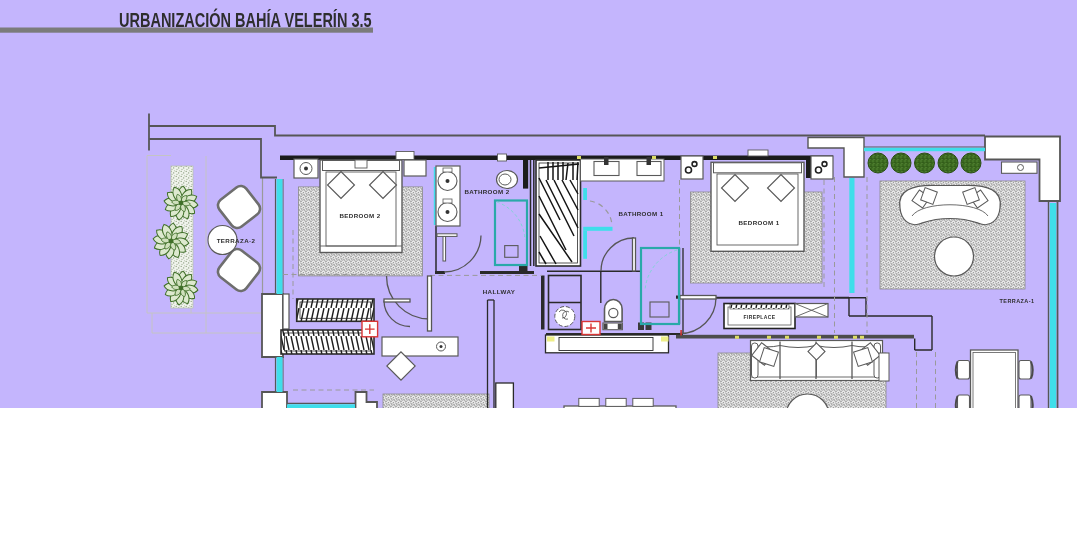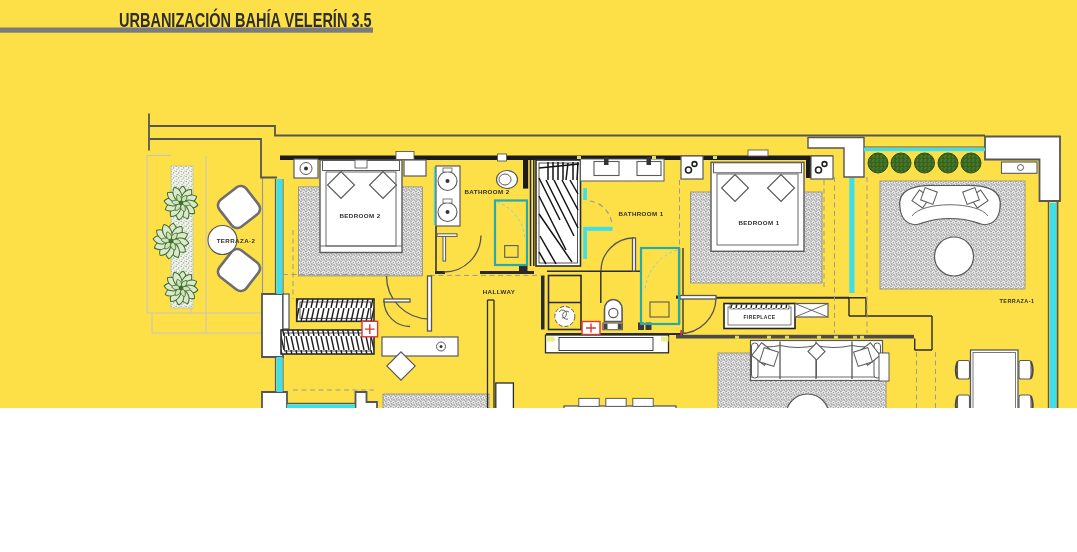--- a/index.html
+++ b/index.html
@@ -1,16 +1,16 @@
 <!DOCTYPE html>
 <html><head>
 <meta charset="utf-8">
 <style>
   html,body{margin:0;padding:0;background:#ffffff;}
-  #page{position:relative;width:1077px;height:408px;background:#fde047;overflow:hidden;
+  #page{position:relative;width:1077px;height:408px;background:#c4b5fd;overflow:hidden;
         font-family:"Liberation Sans", sans-serif;}
   svg{position:absolute;left:0;top:0;}
   text{font-family:"Liberation Sans", sans-serif;fill:#2e2e2e;}
 </style>
 </head>
 <body>
 <div id="page">
 <svg width="1077" height="552" viewBox="0 0 1077 552">
 <defs>
   <pattern id="rug" width="5" height="5" patternUnits="userSpaceOnUse">

